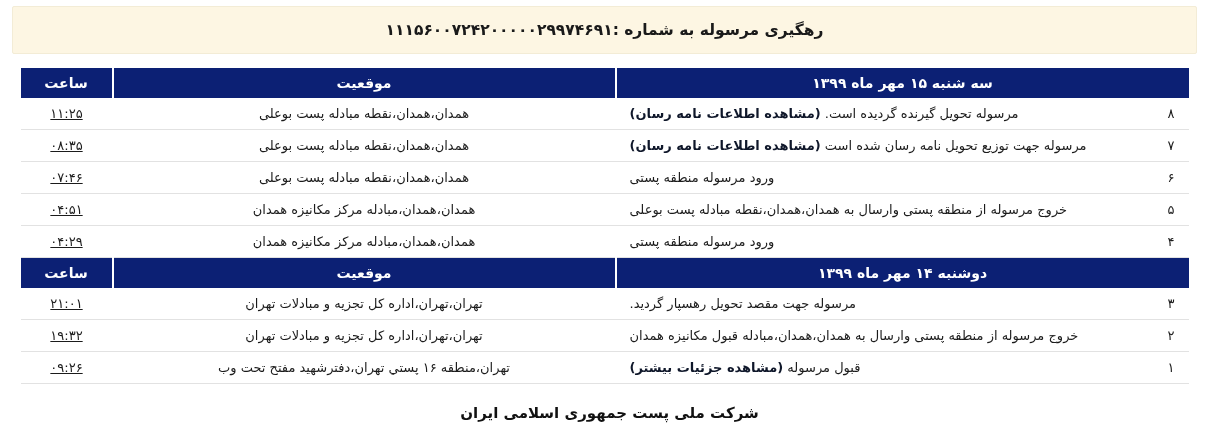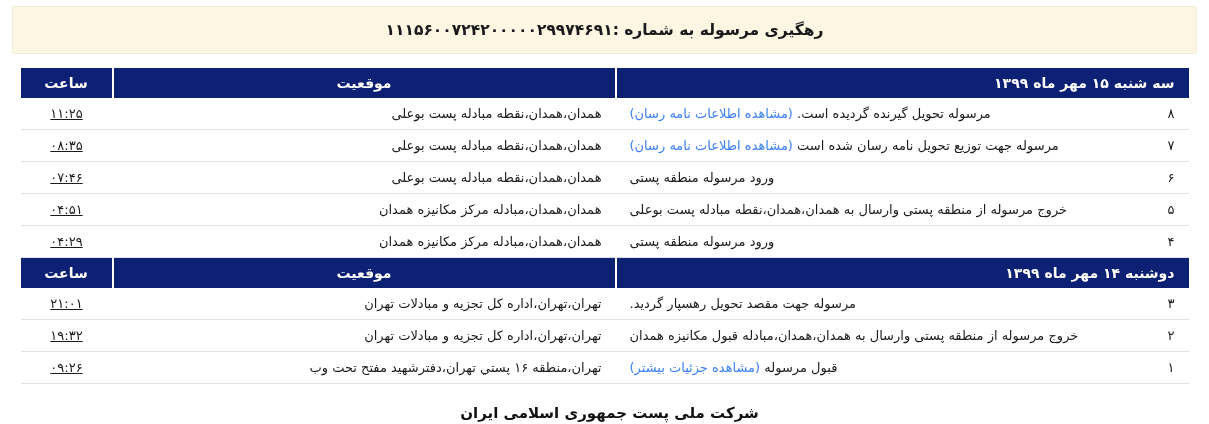--- a/index.html
+++ b/index.html
@@ -46,21 +46,21 @@
     font-weight: bold;
     font-size: 14px;
     height: 30px;
     padding: 0 14px;
     border-left: 2px solid #ffffff;
     vertical-align: middle;
   }
   .tracking-table tr.header-row > td:last-child {
     border-left: none;
   }
-  .hdr-date { text-align: right; }
+  .hdr-date { text-align: center; }
   .hdr-loc  { text-align: center; margin-left: 35px; }
   .hdr-time { text-align: center; }
 
   .tracking-table tr.data-row > td {
     background: #ffffff;
     color: #1b1b1b;
     font-size: 13px;
     height: 31px;
     padding: 0 14px;
     border-bottom: 1px solid #e2e2e2;
@@ -68,27 +68,28 @@
     white-space: nowrap;
     overflow: hidden;
     text-overflow: ellipsis;
   }
   .cell-status { text-align: left; }
   .cell-status .num {
     float: right;
     color: #1b1b1b;
     font-size: 13px;
   }
-  .cell-loc  { }
+  .cell-loc  { text-align: center; }
   .cell-time { text-align: center; letter-spacing: 0.5px; text-decoration: underline; }
 
   .link-note {
-    color: #3b82f6;
+    color: #0f172a;
     text-decoration: none;
     cursor: pointer;
+    font-weight: bold;
   }
 
   .footer {
     margin-top: 20px;
     text-align: center;
     font-size: 15px;
     font-weight: bold;
     color: #111111;
     margin-left: 10px;
   }

